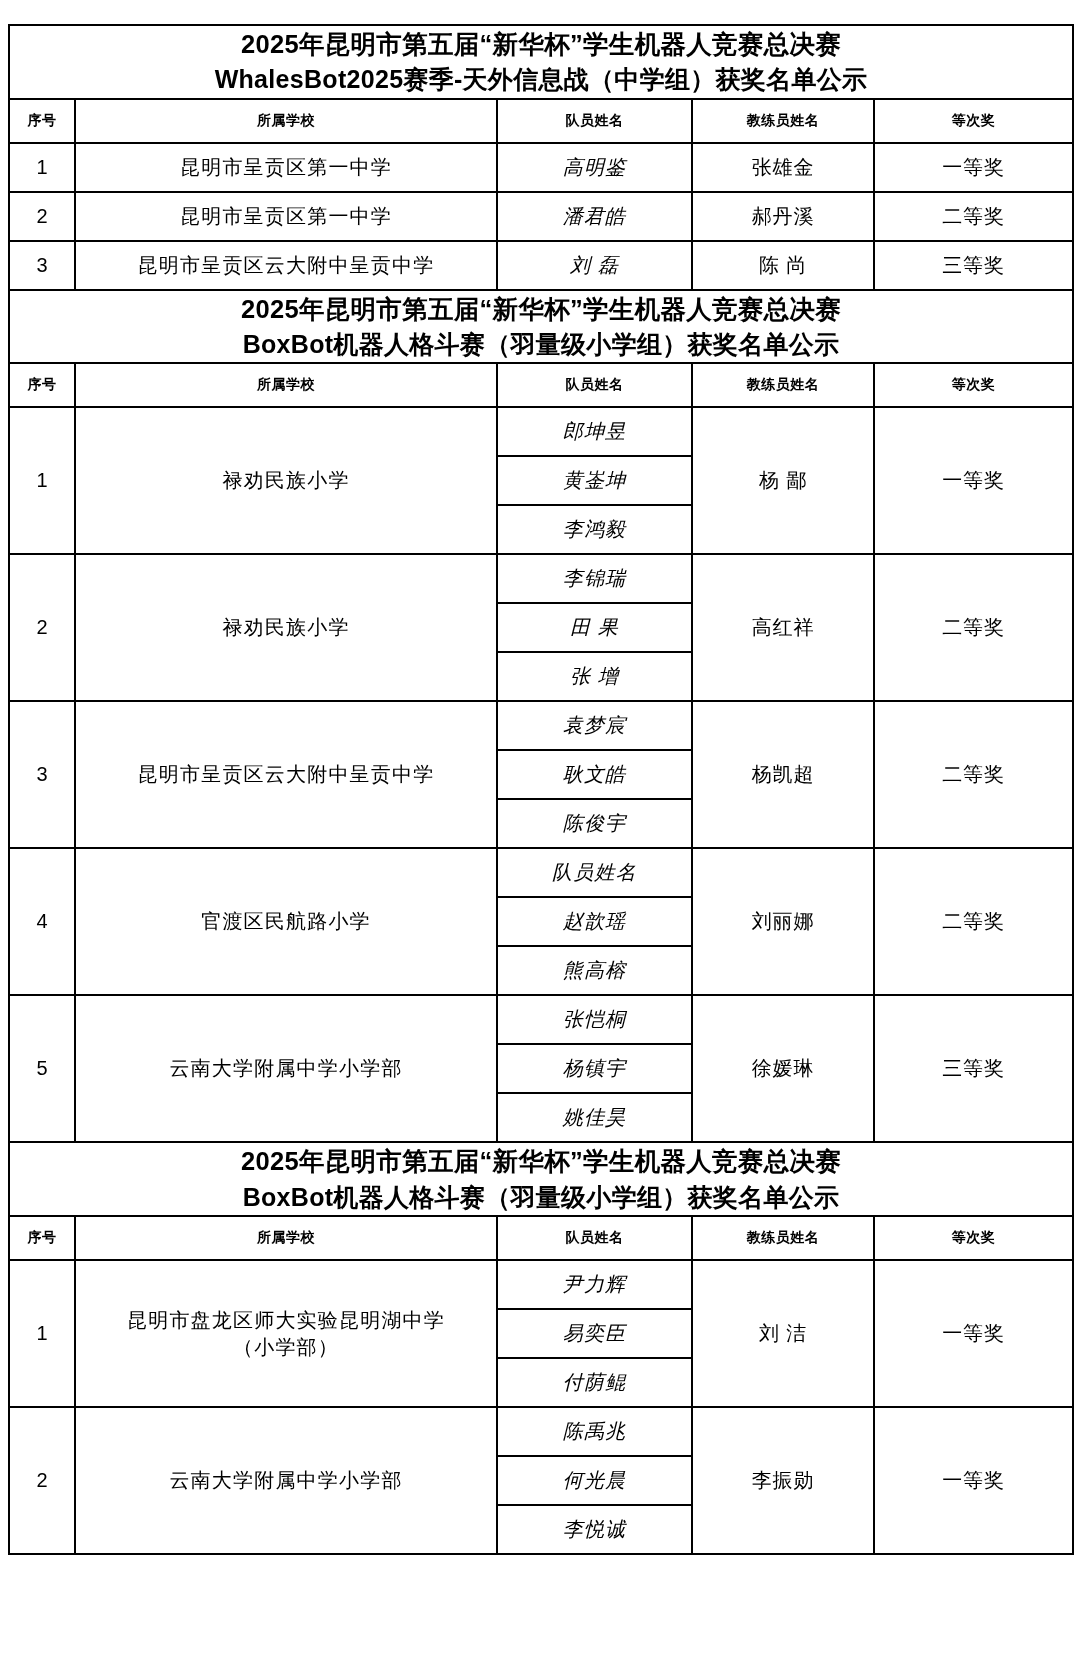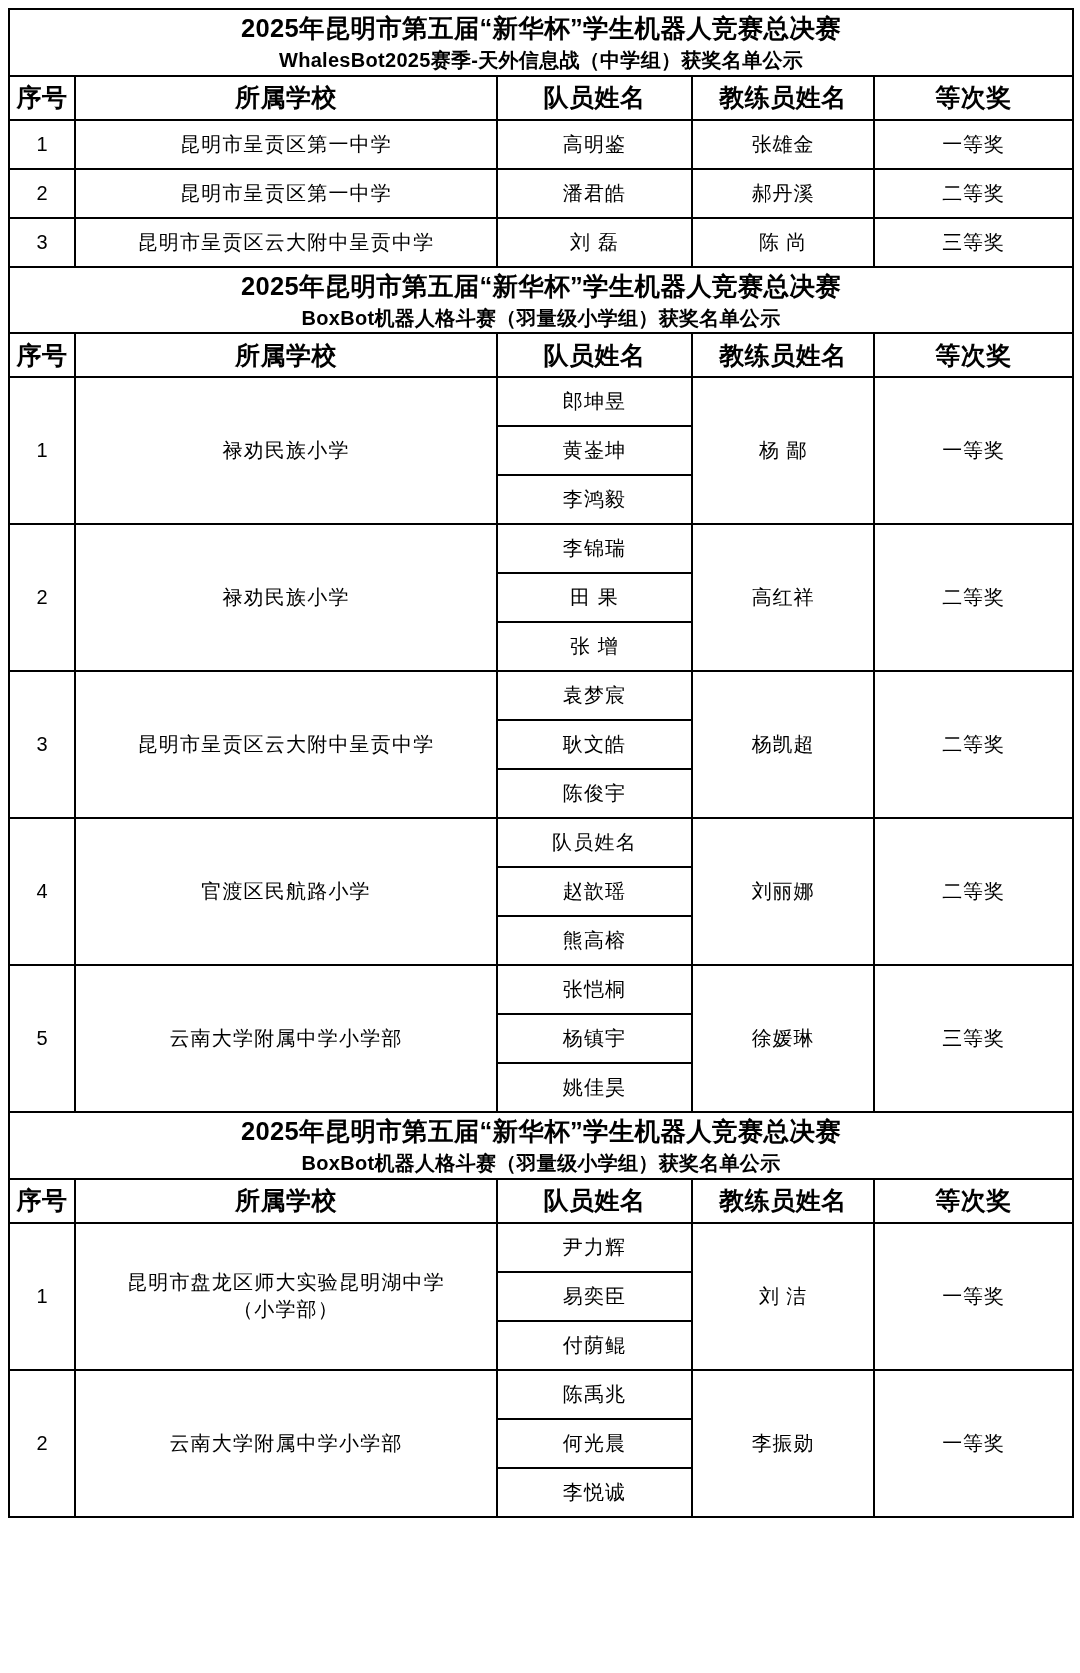--- a/index.html
+++ b/index.html
@@ -9,21 +9,21 @@
   }
   body {
     font-family: "Liberation Sans", "DejaVu Sans", sans-serif;
     color: #000000;
     -webkit-font-smoothing: antialiased;
   }
   .page {
     width: 868px;
     min-height: 1673px;
     box-sizing: border-box;
-    padding: 8px 8px 0 8px;
+    padding: 24px 8px 0 8px;
     background: #ffffff;
   }
   table.award-table {
     width: 100%;
     border-collapse: collapse;
     table-layout: fixed;
   }
   table.award-table td,
   table.award-table th {
     border: 2px solid #000000;
@@ -43,25 +43,25 @@
     padding: 13px 10px 15px 10px;
     line-height: 1.42;
   }
   .title-line {
     font-weight: bold;
     font-size: 25.5px;
     letter-spacing: 0.3px;
     white-space: nowrap;
   }
   .title-line.line2 {
-    font-size: 20px;
+    font-size: 25px;
   }
   .col-header {
     font-weight: bold;
-    font-size: 25px;
+    font-size: 14px;
     height: 42px;
     letter-spacing: 0.5px;
   }
   .cell {
     font-size: 20px;
     height: 47px;
     letter-spacing: 0.8px;
   }
   .cell.idx {
     font-size: 20px;
@@ -69,20 +69,21 @@
   }
   .cell.school {
     letter-spacing: 1.2px;
   }
   .cell.school .sub {
     display: block;
   }
   .cell.member {
     letter-spacing: 1.2px;
     height: 47px;
+    font-style: italic;
   }
 </style>
 </head>
 <body>
 
 <div class="page">
   <table class="award-table">
     <colgroup>
       <col class="c-idx">
         <col class="c-school">

